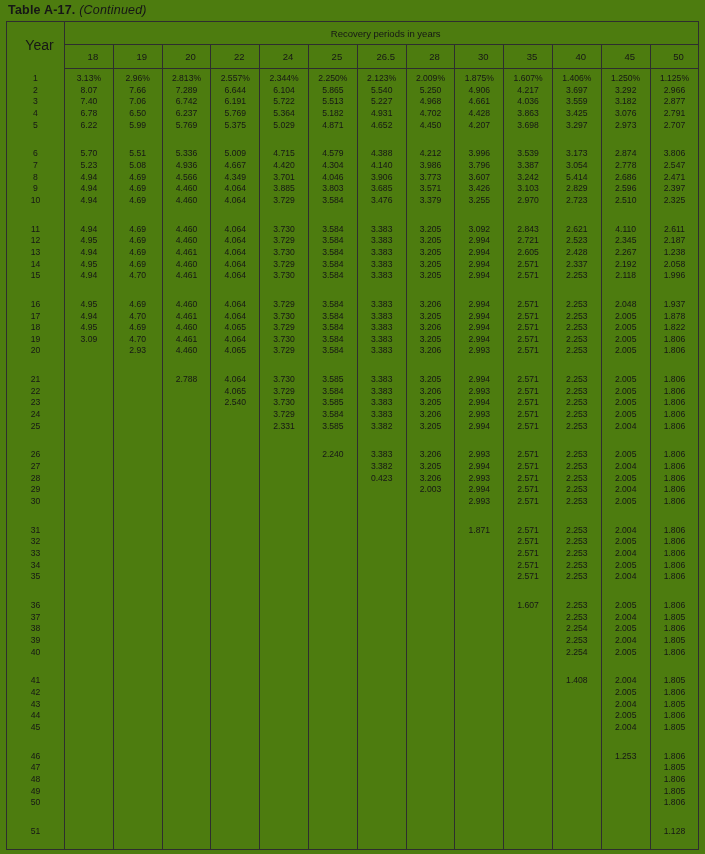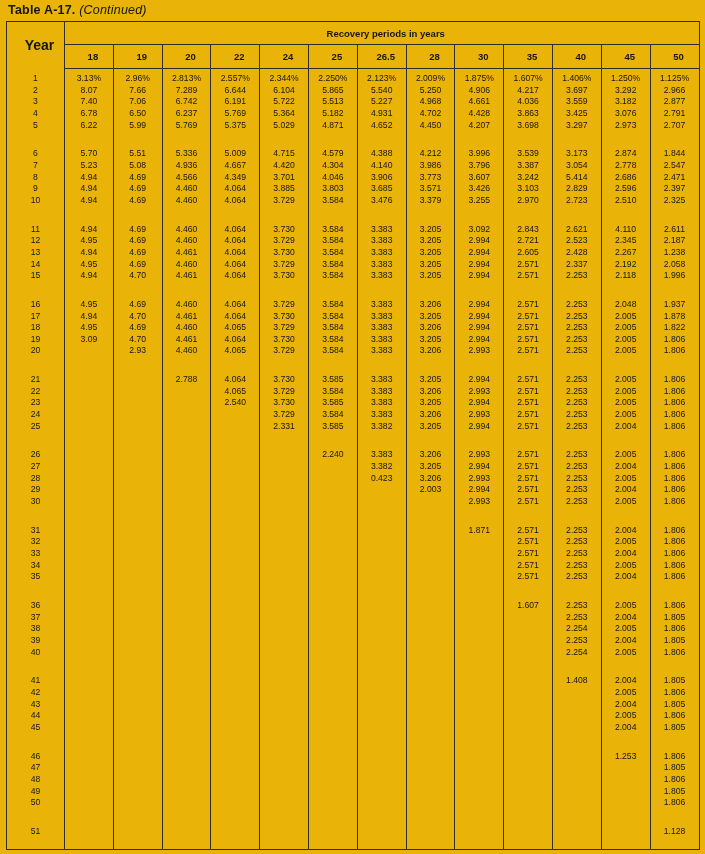--- a/index.html
+++ b/index.html
@@ -1,36 +1,36 @@
 <!DOCTYPE html>
 <html><head>
 <meta charset="utf-8">
 <style>
   html,body { margin:0; padding:0; }
   .page {
     position:relative; width:705px; height:854px;
-    background:#eab308; overflow:hidden;
+    background:#4d7c0f; overflow:hidden;
     font-family:"Liberation Sans", sans-serif;
     color:#161616;
   }
   .title {
     position:absolute; left:8px; top:3px;
     font-size:12.5px; letter-spacing:.2px; white-space:nowrap;
   }
   .title .t-label { font-weight:bold; }
   .title .t-cont { font-style:italic; }
   table.depr {
     position:absolute; left:6px; top:21px;
     width:692px; border-collapse:collapse; table-layout:fixed;
     border:1.5px solid #2e2e2e;
   }
   col.c-year { width:58px; }
   col.c-val  { width:48.8px; }
   th, td { padding:0; margin:0; text-align:center; vertical-align:middle; }
-  th { font-weight:bold; font-size:9.5px;padding-left:8px; }
+  th { font-weight:normal; font-size:9.5px;padding-left:8px; }
   .h-year { border-right:1px solid #2e2e2e; font-size:14px; }
   .h-group { height:22px; border-bottom:1px solid #2e2e2e; }
   tr.colhead-row th { height:23px; border-left:1px solid #2e2e2e; border-bottom:1px solid #2e2e2e; }
   tr.colhead-row th:first-child { border-left:none; }
   tbody td { font-size:8.6px; height:11.65px; line-height:11.65px; border-left:1px solid #2e2e2e; white-space:nowrap; }
   tbody td.year-cell { border-left:none; border-right:1px solid #2e2e2e; }
   tr.spacer td { height:17px; }
   tr.top-spacer td { height:4px; }
   tr.bottom-spacer td { height:12px; }
 </style>
@@ -201,21 +201,21 @@
           <td>5.336</td>
           <td>5.009</td>
           <td>4.715</td>
           <td>4.579</td>
           <td>4.388</td>
           <td>4.212</td>
           <td>3.996</td>
           <td>3.539</td>
           <td>3.173</td>
           <td>2.874</td>
-          <td>1.844</td>
+          <td>3.806</td>
         </tr>
         <tr>
           <td class="year-cell">7</td>
           <td>5.23</td>
           <td>5.08</td>
           <td>4.936</td>
           <td>4.667</td>
           <td>4.420</td>
           <td>4.304</td>
           <td>4.140</td>

